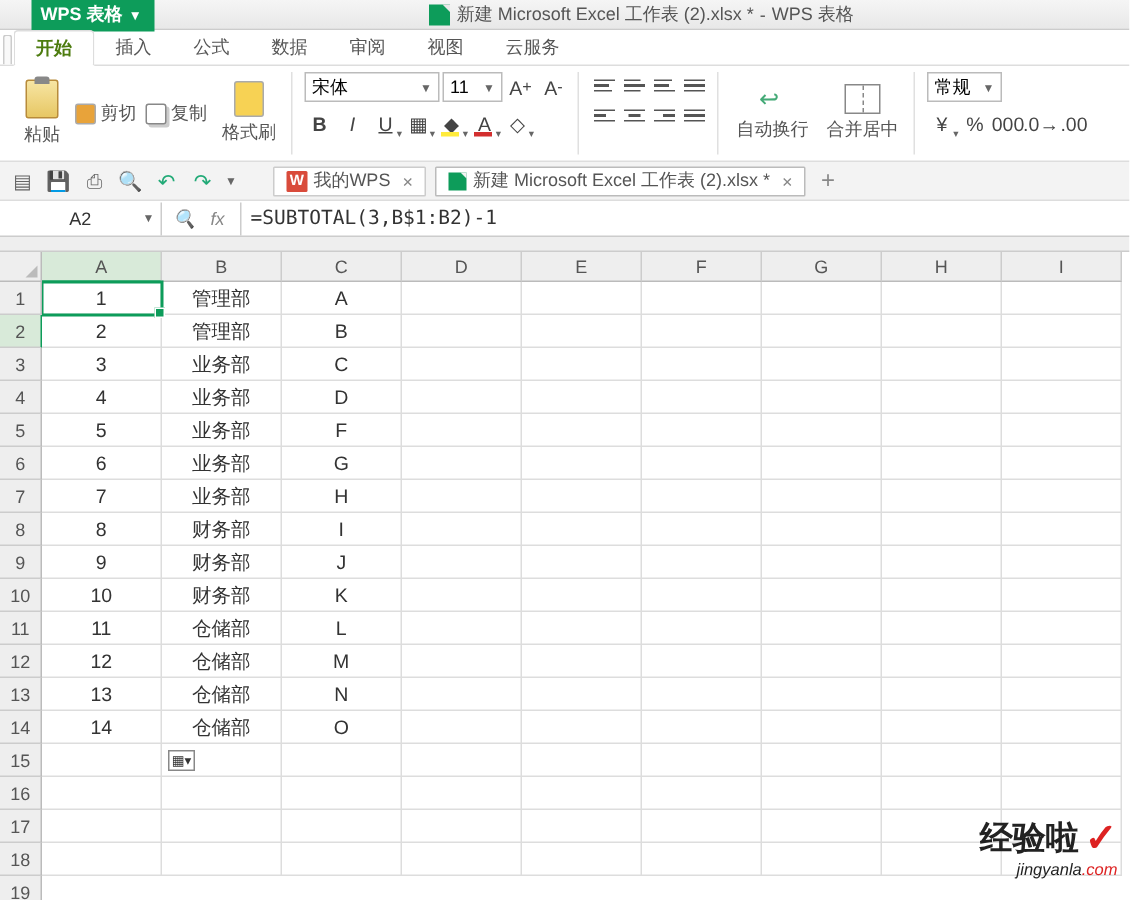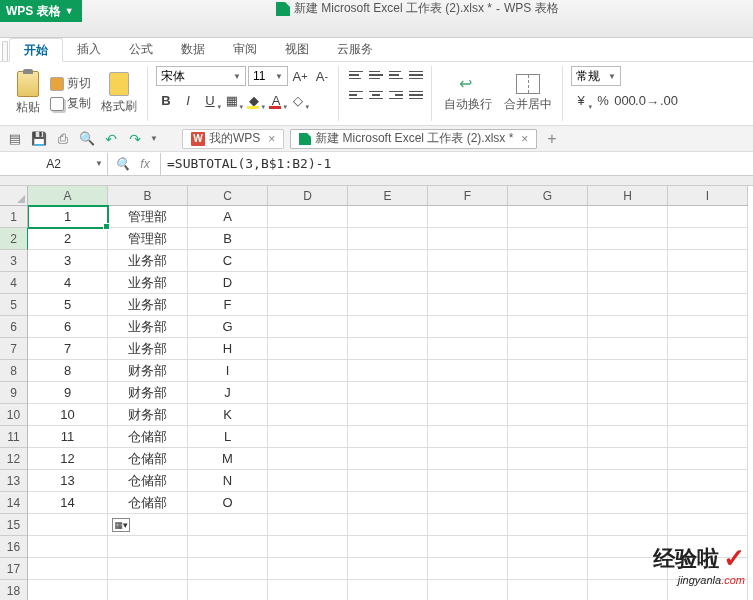--- a/index.html
+++ b/index.html
@@ -1,44 +1,44 @@
 <!DOCTYPE html>
 <html><head>
 <meta charset="utf-8">
 <style>
 * { margin: 0; padding: 0; box-sizing: border-box; font-family: "Microsoft YaHei", Arial, sans-serif; }
 body { background: #fff; font-size: 12px; overflow: hidden; width: 753px; height: 600px; position: relative; }
 
 
-.titlebar { height: 38px; background: linear-gradient(#f5f5f5,#e8e8e8); display: flex; align-items: flex-start; border-bottom: 1px solid #ccc; }
+.titlebar { height: 20px; background: linear-gradient(#f5f5f5,#e8e8e8); display: flex; align-items: center; border-bottom: 1px solid #ccc; padding-left: 21px; }
 .app-badge { background: #0d9c5a; color: #fff; height: 22px; padding: 0 8px 0 6px; display: flex; align-items: center; font-size: 12px; font-weight: bold; }
 .app-badge .dd { margin-left: 4px; font-size: 9px; }
 .title-center { flex: 1; display: flex; align-items: center; justify-content: center; color: #555; gap: 4px; }
 .title-icon { width: 14px; height: 14px; background: #0d9c5a; position: relative; }
 .title-icon::after { content: ""; position: absolute; right: 0; top: 0; border-style: solid; border-width: 0 5px 5px 0; border-color: transparent #e8e8e8 transparent transparent; }
 .title-right { display: flex; align-items: center; gap: 8px; padding-right: 6px; color: #555; }
 .avatar { width: 18px; height: 18px; background: linear-gradient(135deg,#b3d9f2,#7fc3ed); border-radius: 2px; }
 .cog { width: 14px; height: 14px; border: 2px solid #888; border-radius: 50%; position: relative; }
 .qm { font-size: 12px; color: #888; }
 .line { width: 12px; height: 2px; background: #888; }
 
 
 .menubar { height: 24px; background: #fff; display: flex; align-items: flex-end; border-bottom: 1px solid #ddd; padding-left: 2px; }
 .menu-pre { width: 6px; height: 20px; border: 1px solid #ccc; border-bottom: none; background: #f9f9f9; margin-right: 1px; border-radius: 2px 2px 0 0; }
 .menu-item { padding: 4px 14px; color: #555; cursor: pointer; height: 24px; display: flex; align-items: center; }
-.menu-item.active { color: #0369a1; border: 1px solid #ddd; border-bottom: 1px solid #fff; border-radius: 3px 3px 0 0; margin-bottom: -1px; background: #fff; font-weight: bold; }
+.menu-item.active { color: #4d7c0f; border: 1px solid #ddd; border-bottom: 1px solid #fff; border-radius: 3px 3px 0 0; margin-bottom: -1px; background: #fff; font-weight: bold; }
 
 
 .ribbon { height: 64px; background: #fff; border-bottom: 1px solid #ddd; display: flex; align-items: stretch; padding: 4px 6px; gap: 2px; }
 .rsec { display: flex; align-items: center; border-right: 1px solid #e0e0e0; padding: 0 6px; gap: 4px; }
 .rsec:last-child { border-right: none; }
 .bigbtn { display: flex; flex-direction: column; align-items: center; gap: 2px; color: #555; padding: 2px 4px; cursor: pointer; }
 .icon-paste { width: 22px; height: 26px; border: 1px solid #b88b3a; background: linear-gradient(#f7e5a3,#e7c764); border-radius: 2px; position: relative; }
 .icon-paste::before { content:""; position:absolute; top:-3px; left:5px; width:10px; height:5px; background:#888; border-radius:2px 2px 0 0; }
-.smallbtns { display: flex; flex-direction: column; gap: 2px; }
+.smallbtns { display: flex; flex-direction: row; gap: 2px; }
 .sbtn { display: flex; align-items: center; gap: 3px; color: #555; cursor: pointer; padding: 1px 2px; height: 18px; }
 .ic { width: 14px; height: 14px; display: inline-block; background: #ddd; border: 1px solid #aaa; border-radius: 2px; }
 .ic.sc { background: #e8a33a; }
 .ic.cp { background: #fff; border-color:#888; box-shadow: 2px 2px 0 #ccc; }
 .ic.fb { background: #f7d254; position: relative; }
 .font-row { display: flex; gap: 2px; align-items: center; }
 .font-name { width: 90px; height: 20px; border: 1px solid #bbb; padding: 0 4px; font-size: 12px; display: flex; align-items: center; justify-content: space-between; background: #fff; }
 .font-size { width: 40px; height: 20px; border: 1px solid #bbb; padding: 0 4px; font-size: 12px; display: flex; align-items: center; justify-content: space-between; background: #fff; }
 .ddarr { font-size: 8px; color: #666; }
 .rbtn { width: 20px; height: 20px; display: inline-flex; align-items: center; justify-content: center; color: #444; cursor: pointer; font-size: 13px; position: relative; }

